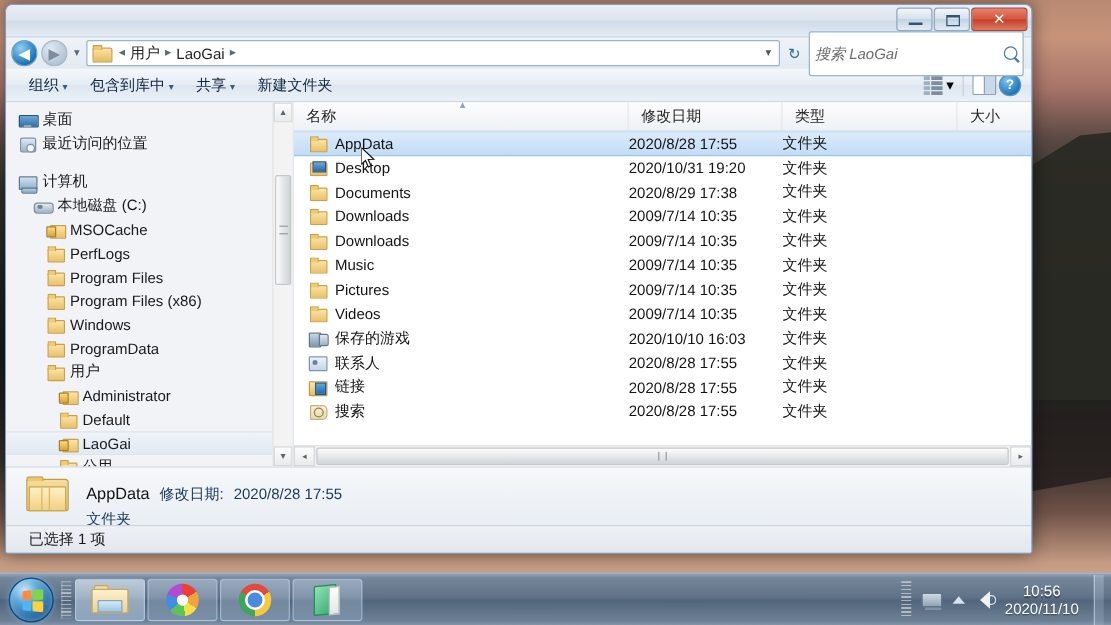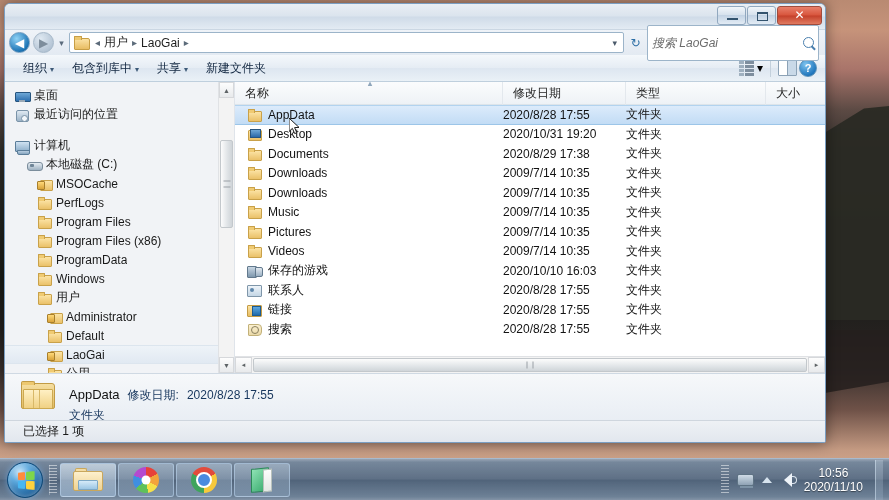--- a/index.html
+++ b/index.html
@@ -518,25 +518,25 @@
           <div class="sbitem ind2">
             <span class="ic folder"></span>
             <span class="lbl">Program Files</span>
           </div>
           <div class="sbitem ind2">
             <span class="ic folder"></span>
             <span class="lbl">Program Files (x86)</span>
           </div>
           <div class="sbitem ind2">
             <span class="ic folder"></span>
-            <span class="lbl">ProgramData</span>
+            <span class="lbl">Windows</span>
           </div>
           <div class="sbitem ind2">
             <span class="ic folder"></span>
-            <span class="lbl">Windows</span>
+            <span class="lbl">ProgramData</span>
           </div>
           <div class="sbitem ind2">
             <span class="ic folder"></span>
             <span class="lbl">用户</span>
           </div>
           <div class="sbitem ind3">
             <span class="ic folderlock"></span>
             <span class="lbl">Administrator</span>
           </div>
           <div class="sbitem ind3">

